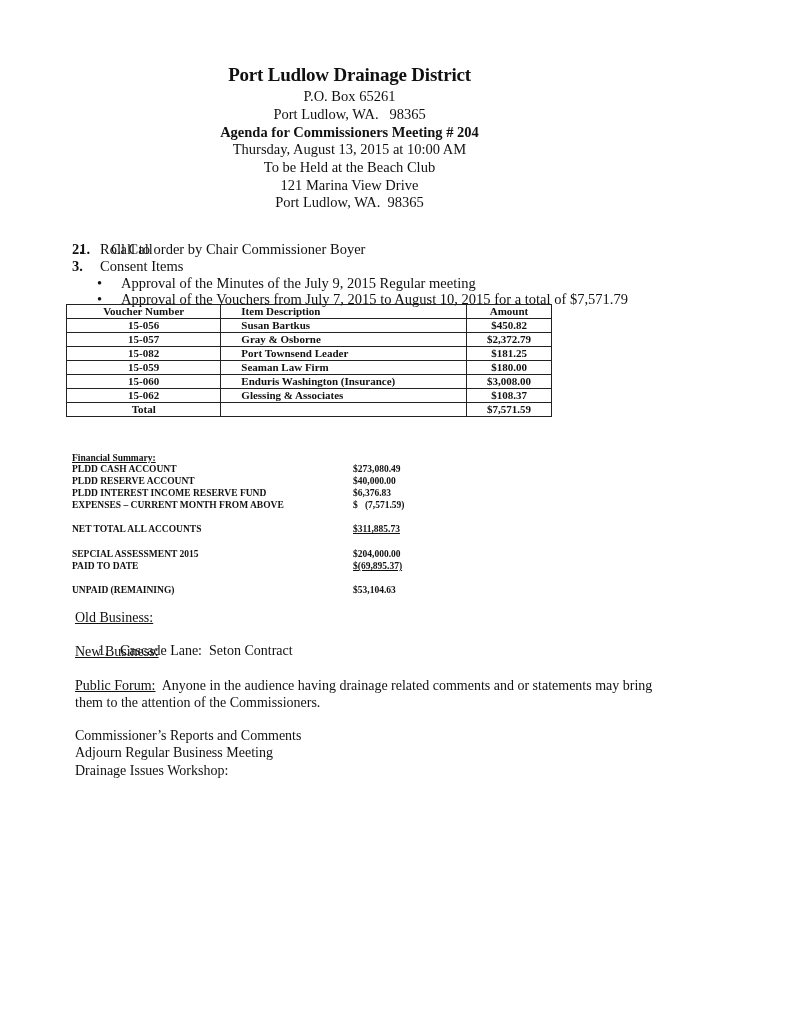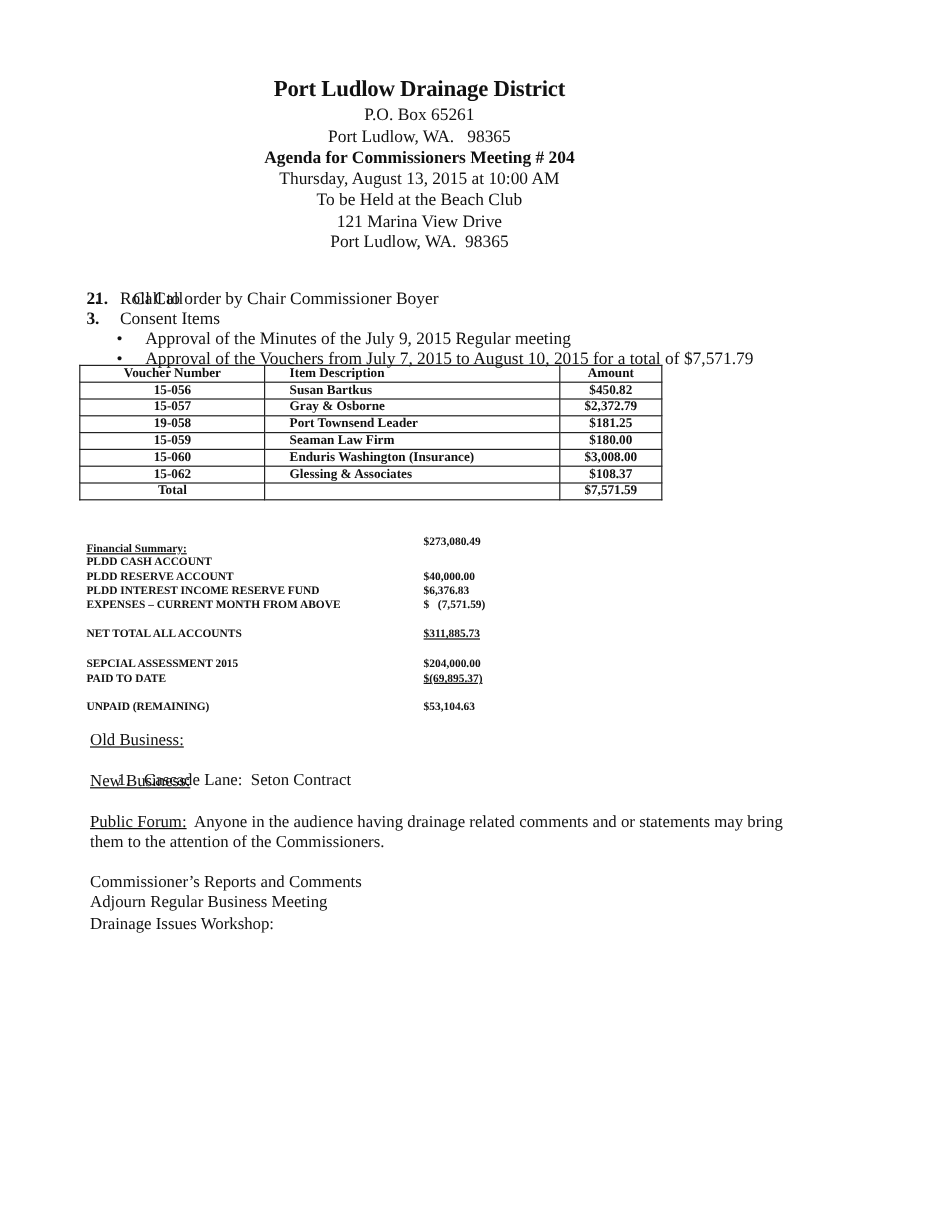--- a/index.html
+++ b/index.html
@@ -79,21 +79,21 @@
     <td class="c1">15-056</td>
     <td class="c2">Susan Bartkus</td>
     <td class="c3">$450.82</td>
   </tr>
   <tr>
     <td class="c1">15-057</td>
     <td class="c2">Gray &amp; Osborne</td>
     <td class="c3">$2,372.79</td>
   </tr>
   <tr>
-    <td class="c1">19-058</td>
+    <td class="c1">15-082</td>
     <td class="c2">Port Townsend Leader</td>
     <td class="c3">$181.25</td>
   </tr>
   <tr>
     <td class="c1">15-059</td>
     <td class="c2">Seaman Law Firm</td>
     <td class="c3">$180.00</td>
   </tr>
   <tr>
     <td class="c1">15-060</td>
@@ -109,21 +109,21 @@
     <td class="c1" style="font-weight:bold">Total</td>
     <td class="c2"></td>
     <td class="c3">$7,571.59</td>
   </tr>
 </tbody>
   </table>
 
 <div class="abs fin u" style="top:452px">Financial Summary:</div>
 
 <div class="abs fin" style="top:463px">PLDD CASH ACCOUNT</div>
-<div class="abs fin-val" style="top:446px">$273,080.49</div>
+<div class="abs fin-val" style="top:463px">$273,080.49</div>
 
 <div class="abs fin" style="top:475px">PLDD RESERVE ACCOUNT</div>
 <div class="abs fin-val" style="top:475px">$40,000.00</div>
 
 <div class="abs fin" style="top:487px">PLDD INTEREST INCOME RESERVE FUND</div>
 <div class="abs fin-val" style="top:487px">$6,376.83</div>
 
 <div class="abs fin" style="top:499px">EXPENSES – CURRENT MONTH FROM ABOVE</div>
 <div class="abs fin-val" style="top:499px; white-space:pre">$   (7,571.59)</div>
 

